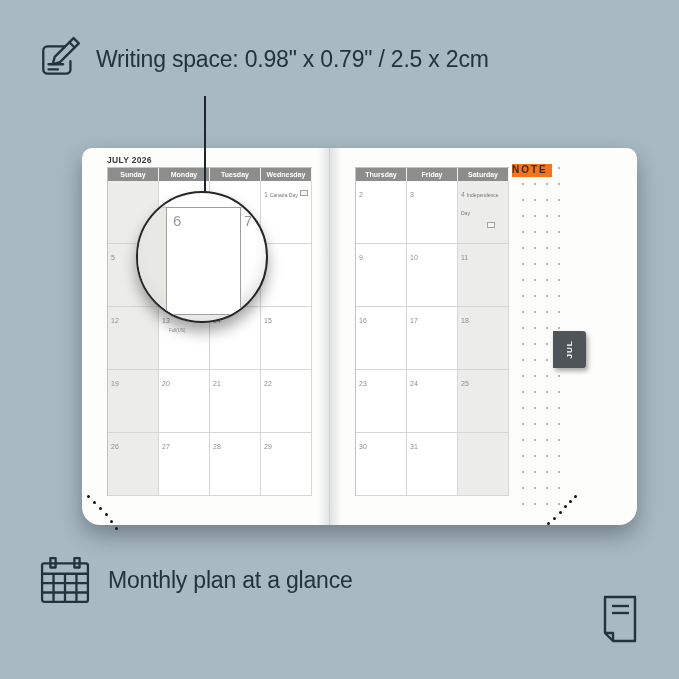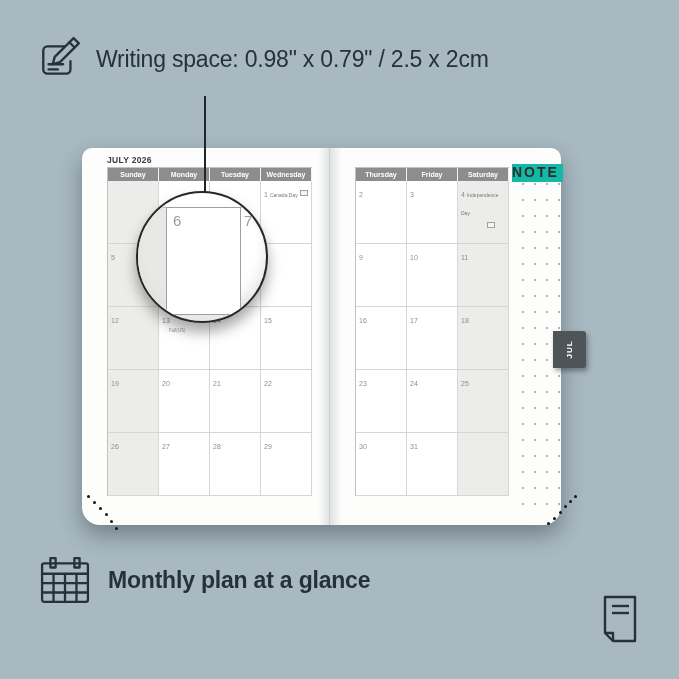--- a/index.html
+++ b/index.html
@@ -7,31 +7,31 @@
     position:relative;width:679px;height:679px;margin:0 auto;
     background:#a8b9c1;overflow:hidden;
     font-family:"Liberation Sans",sans-serif;color:#24323a;
   }
   
   .anno{position:absolute;display:flex;align-items:center;}
   .anno .label{font-size:23px;letter-spacing:-0.2px;color:#24323a;}
   .anno-top{left:37px;top:36px;}
   .anno-top .label{margin-left:13px;}
   .anno-cal{left:40px;top:556px;}
-  .anno-cal .label{margin-left:18px;font-weight:bold;}
+  .anno-cal .label{margin-left:18px;}
   .anno-paper{right:37px;top:594px;}
   .anno-paper .label{margin-right:15px;}
   .anno svg{flex:none;display:block;}
 
   
   .callout{position:absolute;left:204px;top:96px;width:2px;height:99px;background:#1d272c;z-index:3;}
 
   
   .book{
-    position:absolute;left:82px;top:148px;width:479px;height:377px;
+    position:absolute;left:82px;top:148px;width:555px;height:377px;
     background:#fdfdfc;border-radius:10px 10px 18px 18px;
     box-shadow:0 10px 22px rgba(25,35,42,.38);z-index:1;
   }
   .seam-shadow{position:absolute;left:236px;top:0;width:24px;height:100%;
     background:linear-gradient(90deg,rgba(90,100,105,0),rgba(90,100,105,.16) 45%,rgba(90,100,105,.16) 55%,rgba(90,100,105,0));}
   .seam-line{position:absolute;left:247px;top:0;width:1px;height:100%;background:#ccd0d1;}
 
   .month-title{position:absolute;left:25px;top:7px;font-size:8.5px;font-weight:bold;color:#3b3b3b;letter-spacing:.3px;}
 
   .cal{position:absolute;display:grid;border-left:1px solid #c2c2c2;border-top:1px solid #c2c2c2;background:#fff;}
@@ -45,22 +45,22 @@
   .daynum{font-size:7px;color:#8e8e8e;}
   .holiday{font-size:5px;color:#767676;margin-left:2px;}
   .tinynote{display:block;font-size:4.5px;color:#949494;margin:1px 0 0 7px;}
   .flagbox{display:inline-block;width:6px;height:4.5px;border:1px solid #a2a2a2;background:#f4f4f4;vertical-align:middle;margin-left:2px;}
   .flagbox.below{display:block;margin:2px 0 0 26px;}
 
   
   .note-col{position:absolute;left:430px;top:19px;width:58px;height:340px;
     background-image:radial-gradient(circle,#b3b3b3 0.9px,rgba(0,0,0,0) 1.2px);
     background-size:12px 16px;background-position:5px 9px;}
-  .note-label{position:absolute;left:430px;top:16px;font-size:14px;font-weight:bold;letter-spacing:2px;
-    color:#2d2d2d;background:#14b8a6;padding:0 4px 2px 0;}
+  .note-label{position:absolute;left:430px;top:16px;font-size:10px;font-weight:bold;letter-spacing:2px;
+    color:#2d2d2d;background:#f97316;padding:0 4px 2px 0;}
 
   
   .jultab{position:absolute;left:553px;top:331px;width:33px;height:37px;background:#4e5458;
     border-radius:0 3px 3px 0;box-shadow:2px 3px 5px rgba(0,0,0,.35);
     display:flex;align-items:center;justify-content:center;z-index:2;}
   .jultab span{transform:rotate(-90deg);color:#fff;font-size:8px;font-weight:bold;letter-spacing:1px;}
 
   
   .magnifier{position:absolute;left:136px;top:191px;width:128px;height:128px;border-radius:50%;
     border:2px solid #272727;

